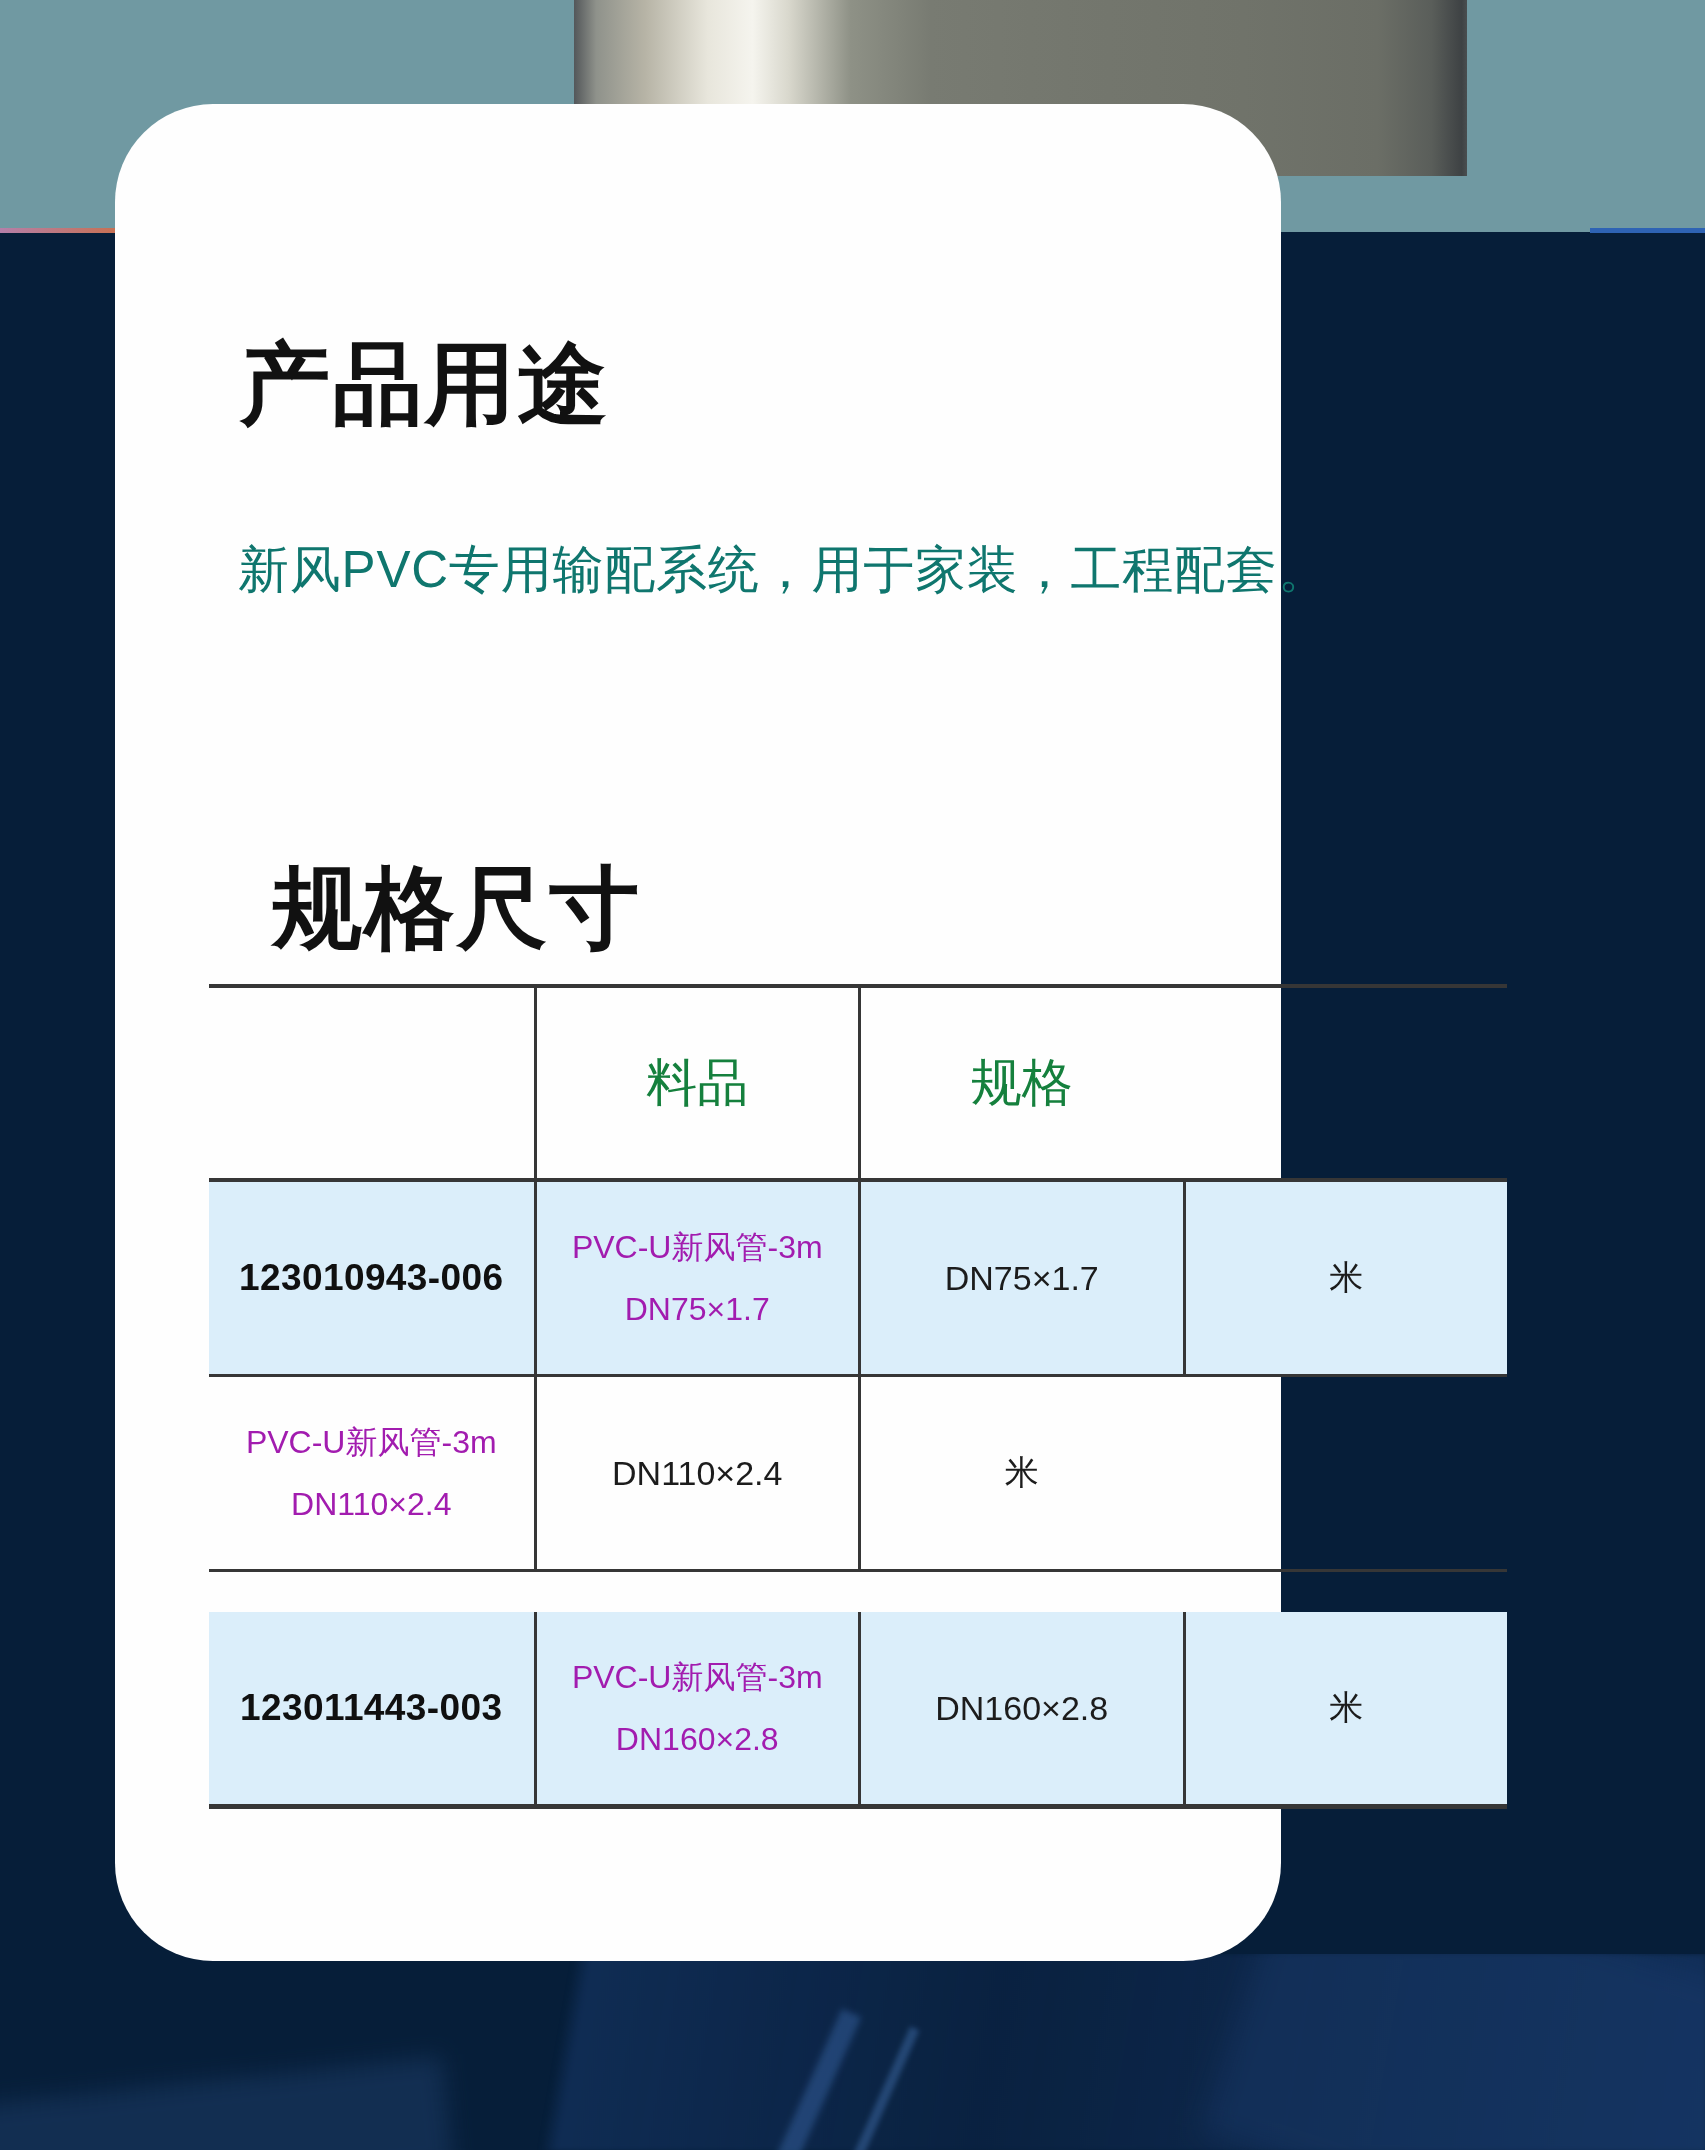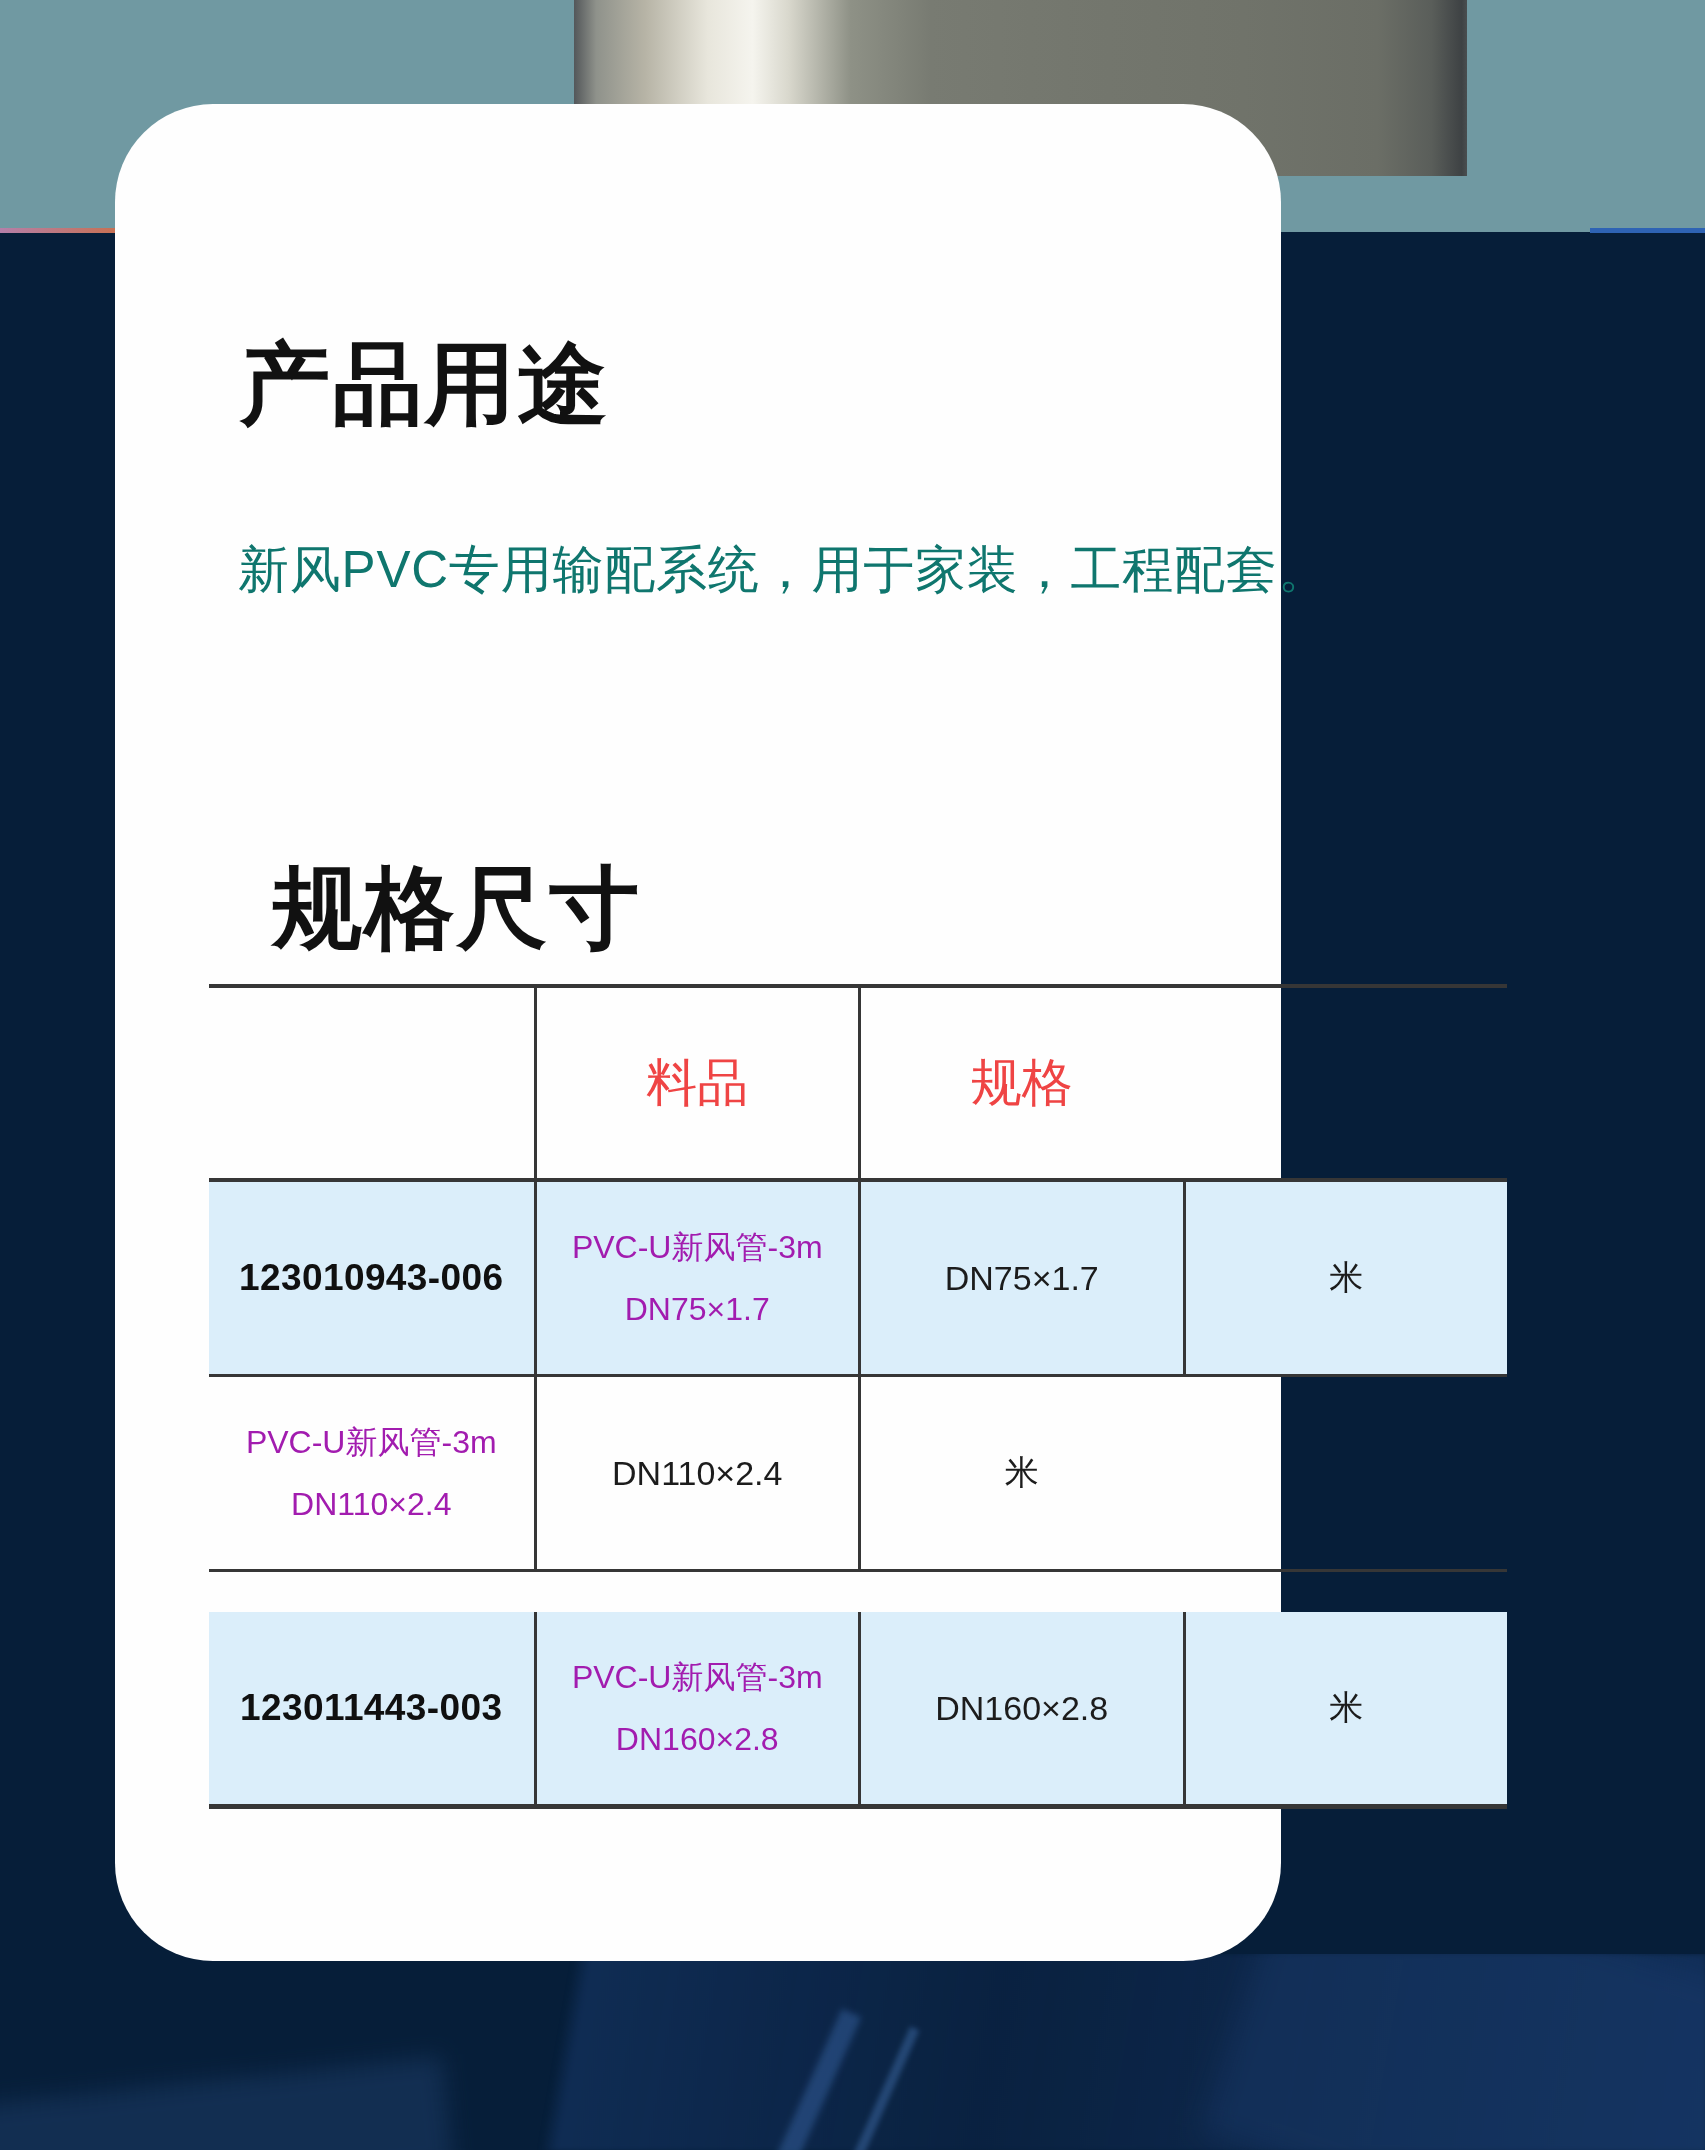--- a/index.html
+++ b/index.html
@@ -84,21 +84,21 @@
   .trow.header{height:190px;border-bottom:4.8px solid var(--table-border,#363636);}
   .trow.data{height:192px;border-bottom:3.2px solid var(--table-border,#363636);}
   .trow.data:last-child{border-bottom:none;margin-top:40px;}
   .trow.highlight{background:var(--row-highlight,#DBEEFA);}
   .tcell{
     flex:0 0 25%;box-sizing:border-box;
     display:flex;flex-direction:column;align-items:center;justify-content:center;
     text-align:center;
   }
   .tcell + .tcell{border-left:3.2px solid var(--table-border,#363636);}
-  .trow.header .tcell{font-size:51px;color:#ef4444;font-weight:400;}
+  .trow.header .tcell{font-size:51px;color:#15803d;font-weight:400;}
   .cell-code{font-size:37px;font-weight:700;color:#101010;letter-spacing:0.4px;}
   .cell-product{font-size:32px;color:#a21caf;}
   .cell-product .pline{line-height:1.0;}
   .cell-product .pline + .pline{margin-top:30px;}
   .cell-spec,.cell-unit{font-size:34px;color:#1C1C1C;}
 </style>
 </head>
 <body>
 
 <div class="teal-band"></div>

